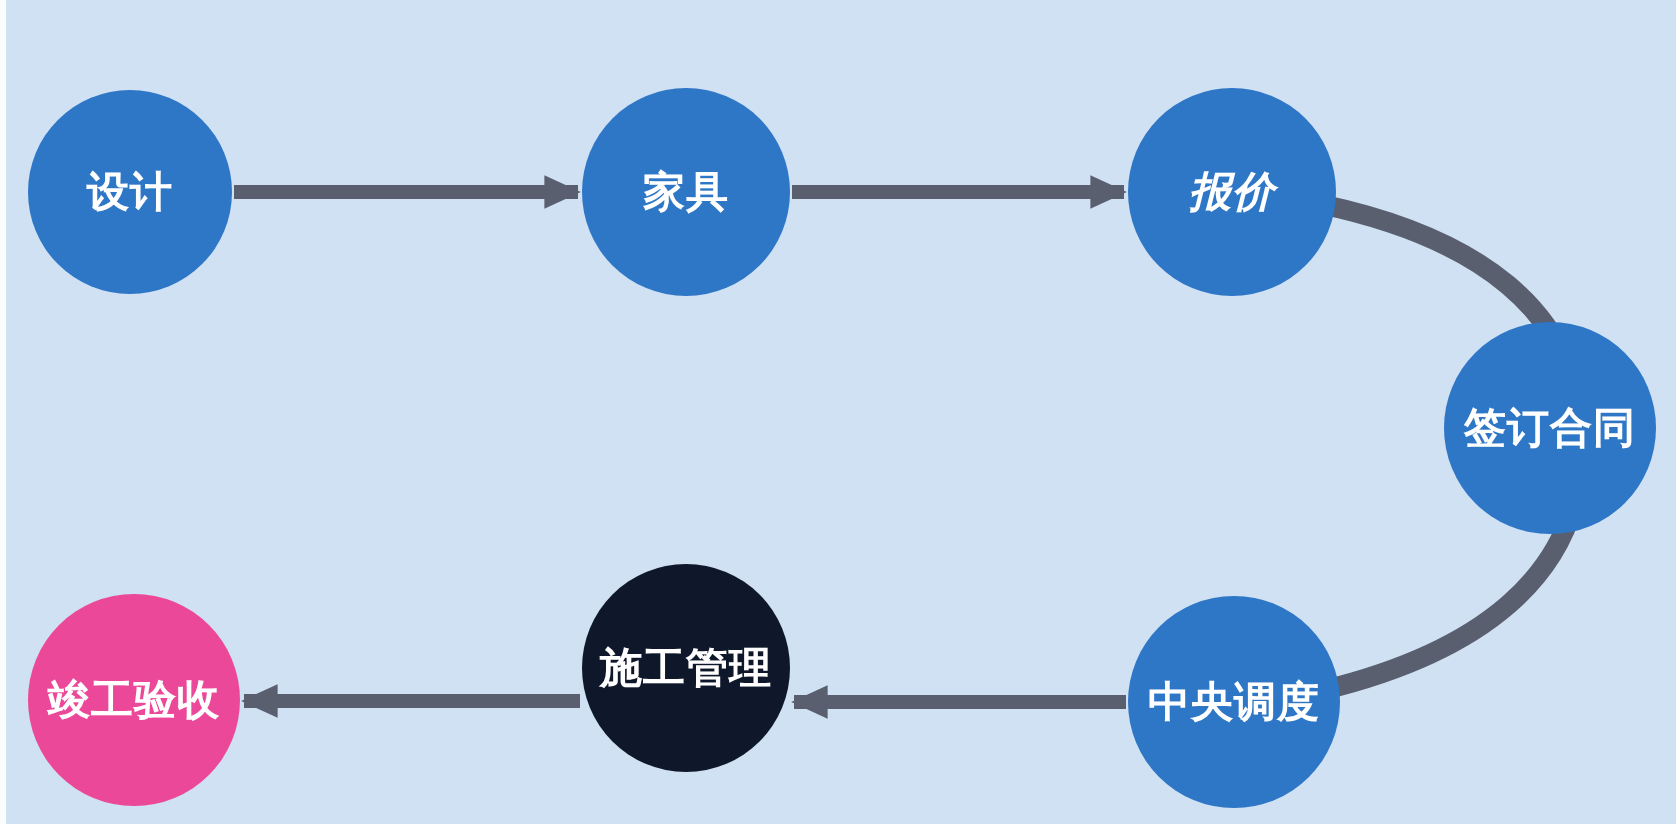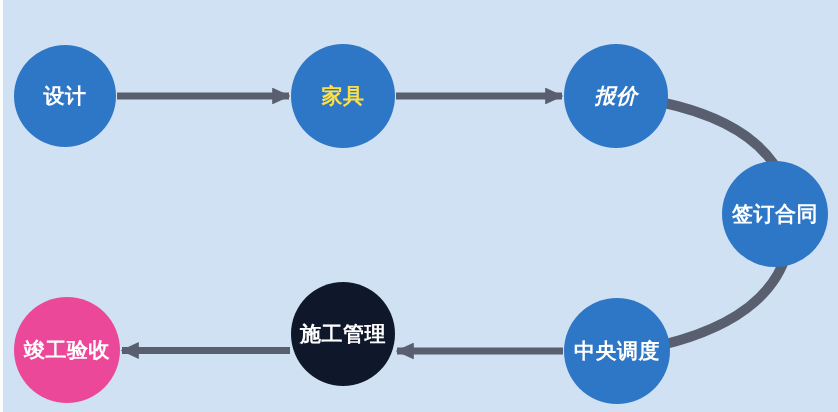--- a/index.html
+++ b/index.html
@@ -67,21 +67,21 @@
       <line x1="396" y1="96" x2="562" y2="96" stroke="#5a5f6f" stroke-width="7" marker-end="url(#ah)"></line>
       <path d="M 660 102 C 736 118, 791 154, 791 222 C 791 290, 736 327, 662 345" fill="none" stroke="#5a5f6f" stroke-width="10"></path>
       <line x1="563" y1="351" x2="397" y2="351" stroke="#5a5f6f" stroke-width="7" marker-end="url(#ah)"></line>
       <line x1="290" y1="350.5" x2="122" y2="350.5" stroke="#5a5f6f" stroke-width="7" marker-end="url(#ah)"></line>
     </svg>
   <div id="node-layer">
       <div class="node" style="left: 14px; top: 45px; width: 102px; height: 102px; background: rgb(46, 118, 198);">
         <span class="node-label" style="color: rgb(255, 255, 255);">设计</span>
       </div>
       <div class="node" style="left: 291px; top: 44px; width: 104px; height: 104px; background: rgb(46, 118, 198);">
-        <span class="node-label" style="color: #fde047;">家具</span>
+        <span class="node-label" style="color: #ffffff;">家具</span>
       </div>
       <div class="node" style="left: 564px; top: 44px; width: 104px; height: 104px; background: rgb(46, 118, 198);">
         <span class="node-label" style="color: rgb(255, 255, 255); font-style: italic;">报价</span>
       </div>
       <div class="node" style="left: 722px; top: 161px; width: 106px; height: 106px; background: rgb(46, 118, 198);">
         <span class="node-label" style="color: rgb(255, 255, 255);">签订合同</span>
       </div>
       <div class="node" style="left: 564px; top: 298px; width: 106px; height: 106px; background: rgb(46, 118, 198);">
         <span class="node-label" style="color: rgb(255, 255, 255);">中央调度</span>
       </div>

